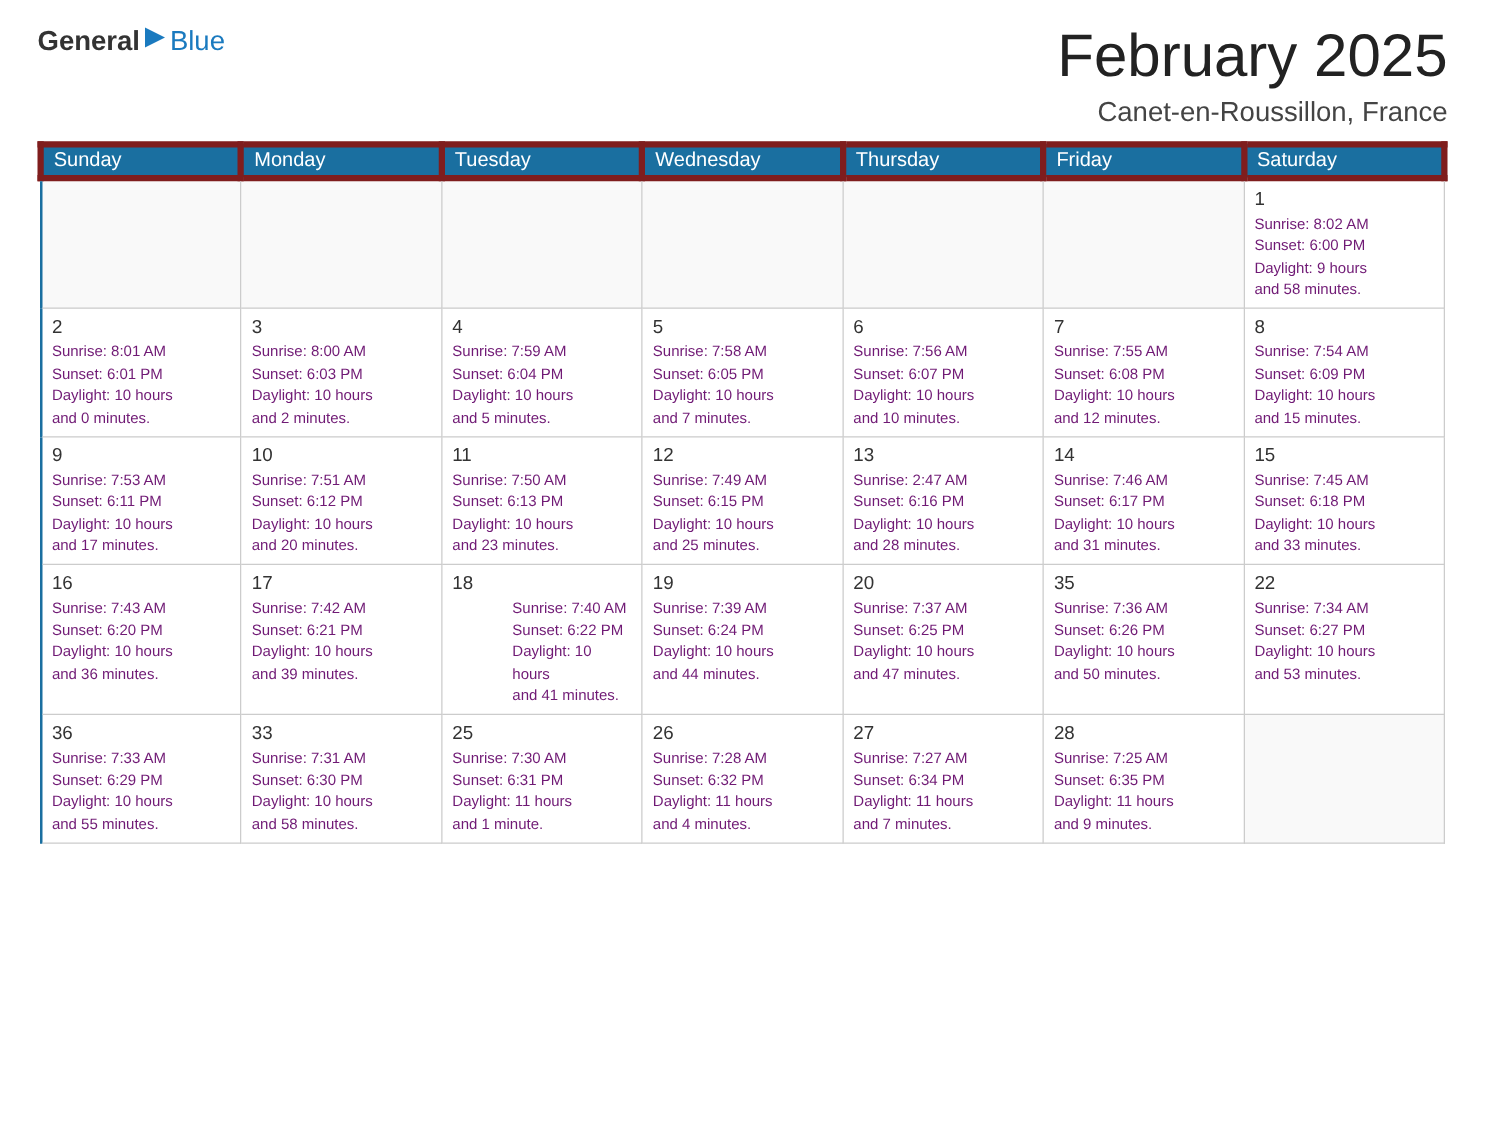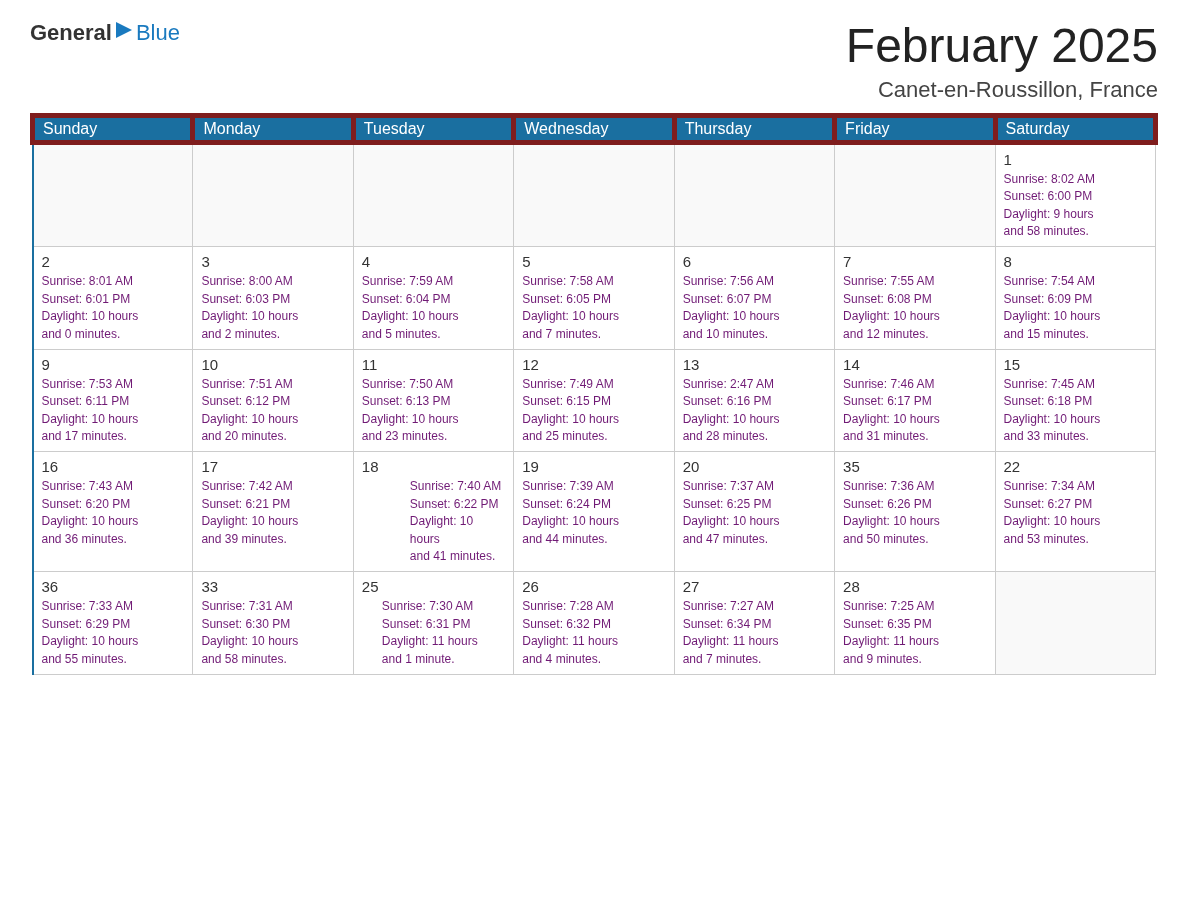--- a/index.html
+++ b/index.html
@@ -304,21 +304,21 @@
         </td>
         <td>
           <span class="day-number">33</span>
           <div class="day-info" style="white-space: pre-line;">Sunrise: 7:31 AM
 Sunset: 6:30 PM
 Daylight: 10 hours
 and 58 minutes.</div>
         </td>
         <td>
           <span class="day-number">25</span>
-          <div class="day-info" style="white-space: pre-line; margin-left: 20px;">Sunrise: 7:30 AM
+          <div class="day-info" style="white-space: pre-line;">Sunrise: 7:30 AM
 Sunset: 6:31 PM
 Daylight: 11 hours
 and 1 minute.</div>
         </td>
         <td>
           <span class="day-number">26</span>
           <div class="day-info" style="white-space: pre-line;">Sunrise: 7:28 AM
 Sunset: 6:32 PM
 Daylight: 11 hours
 and 4 minutes.</div>

